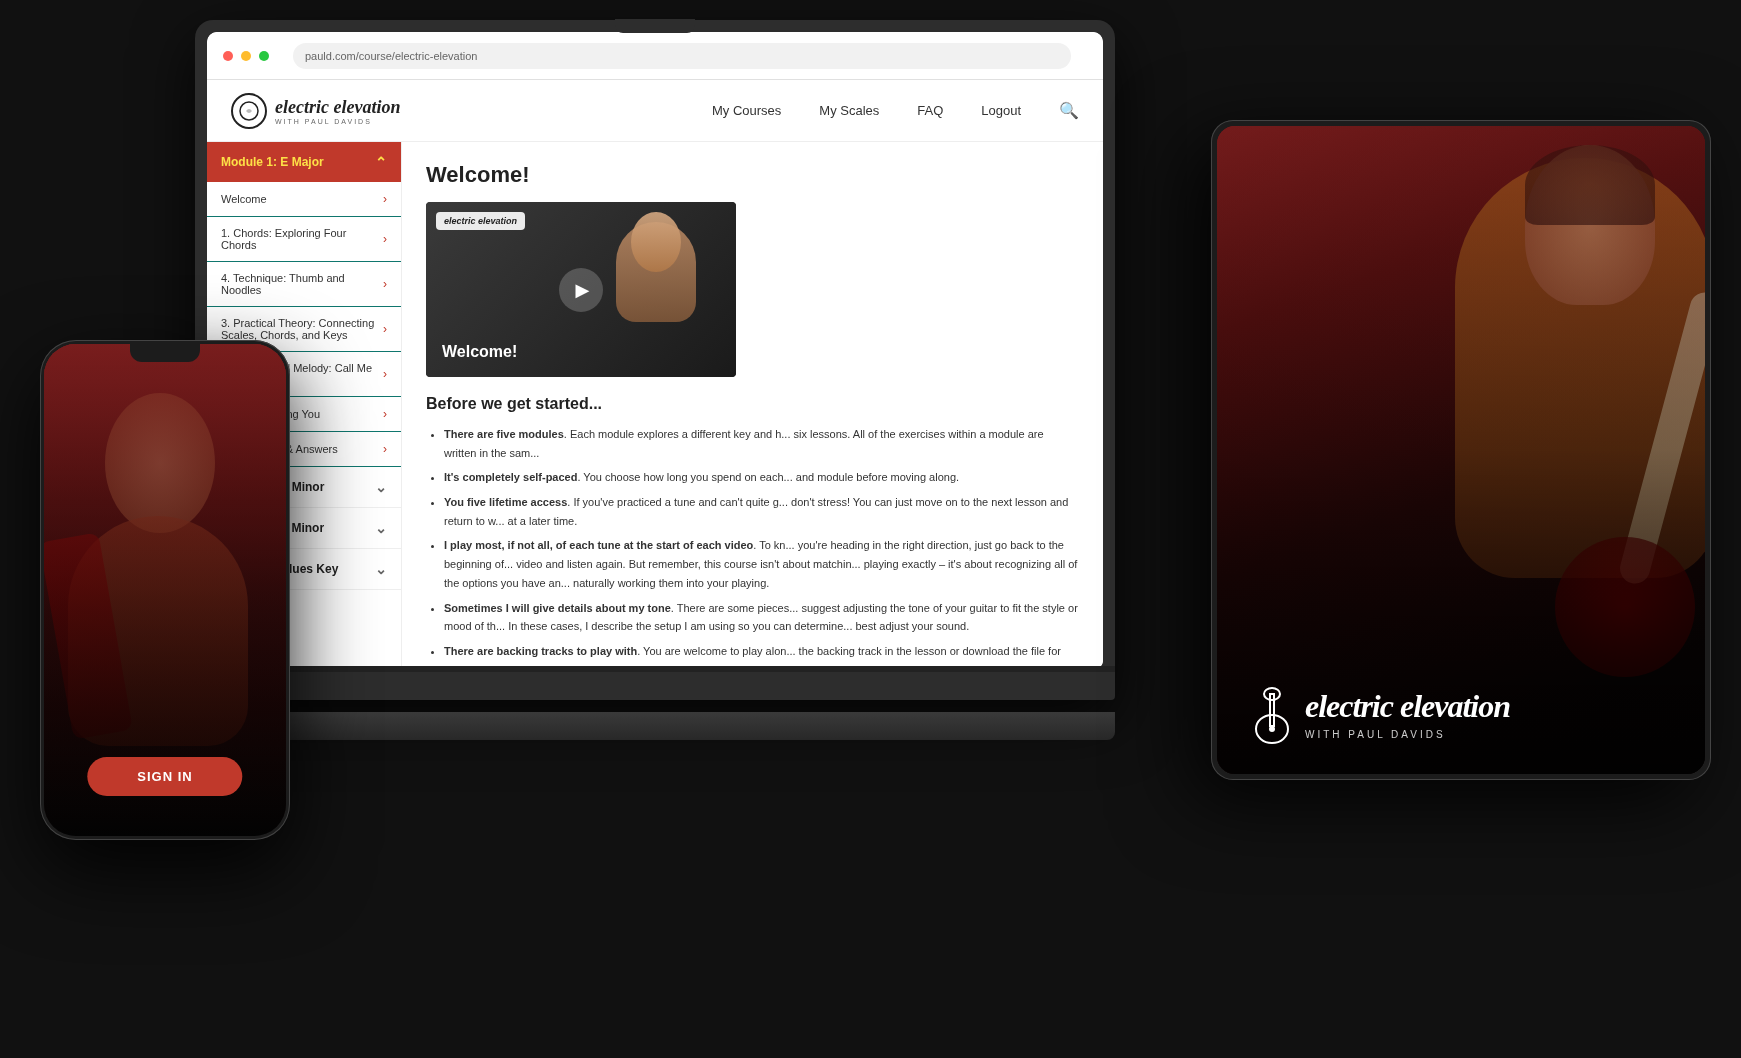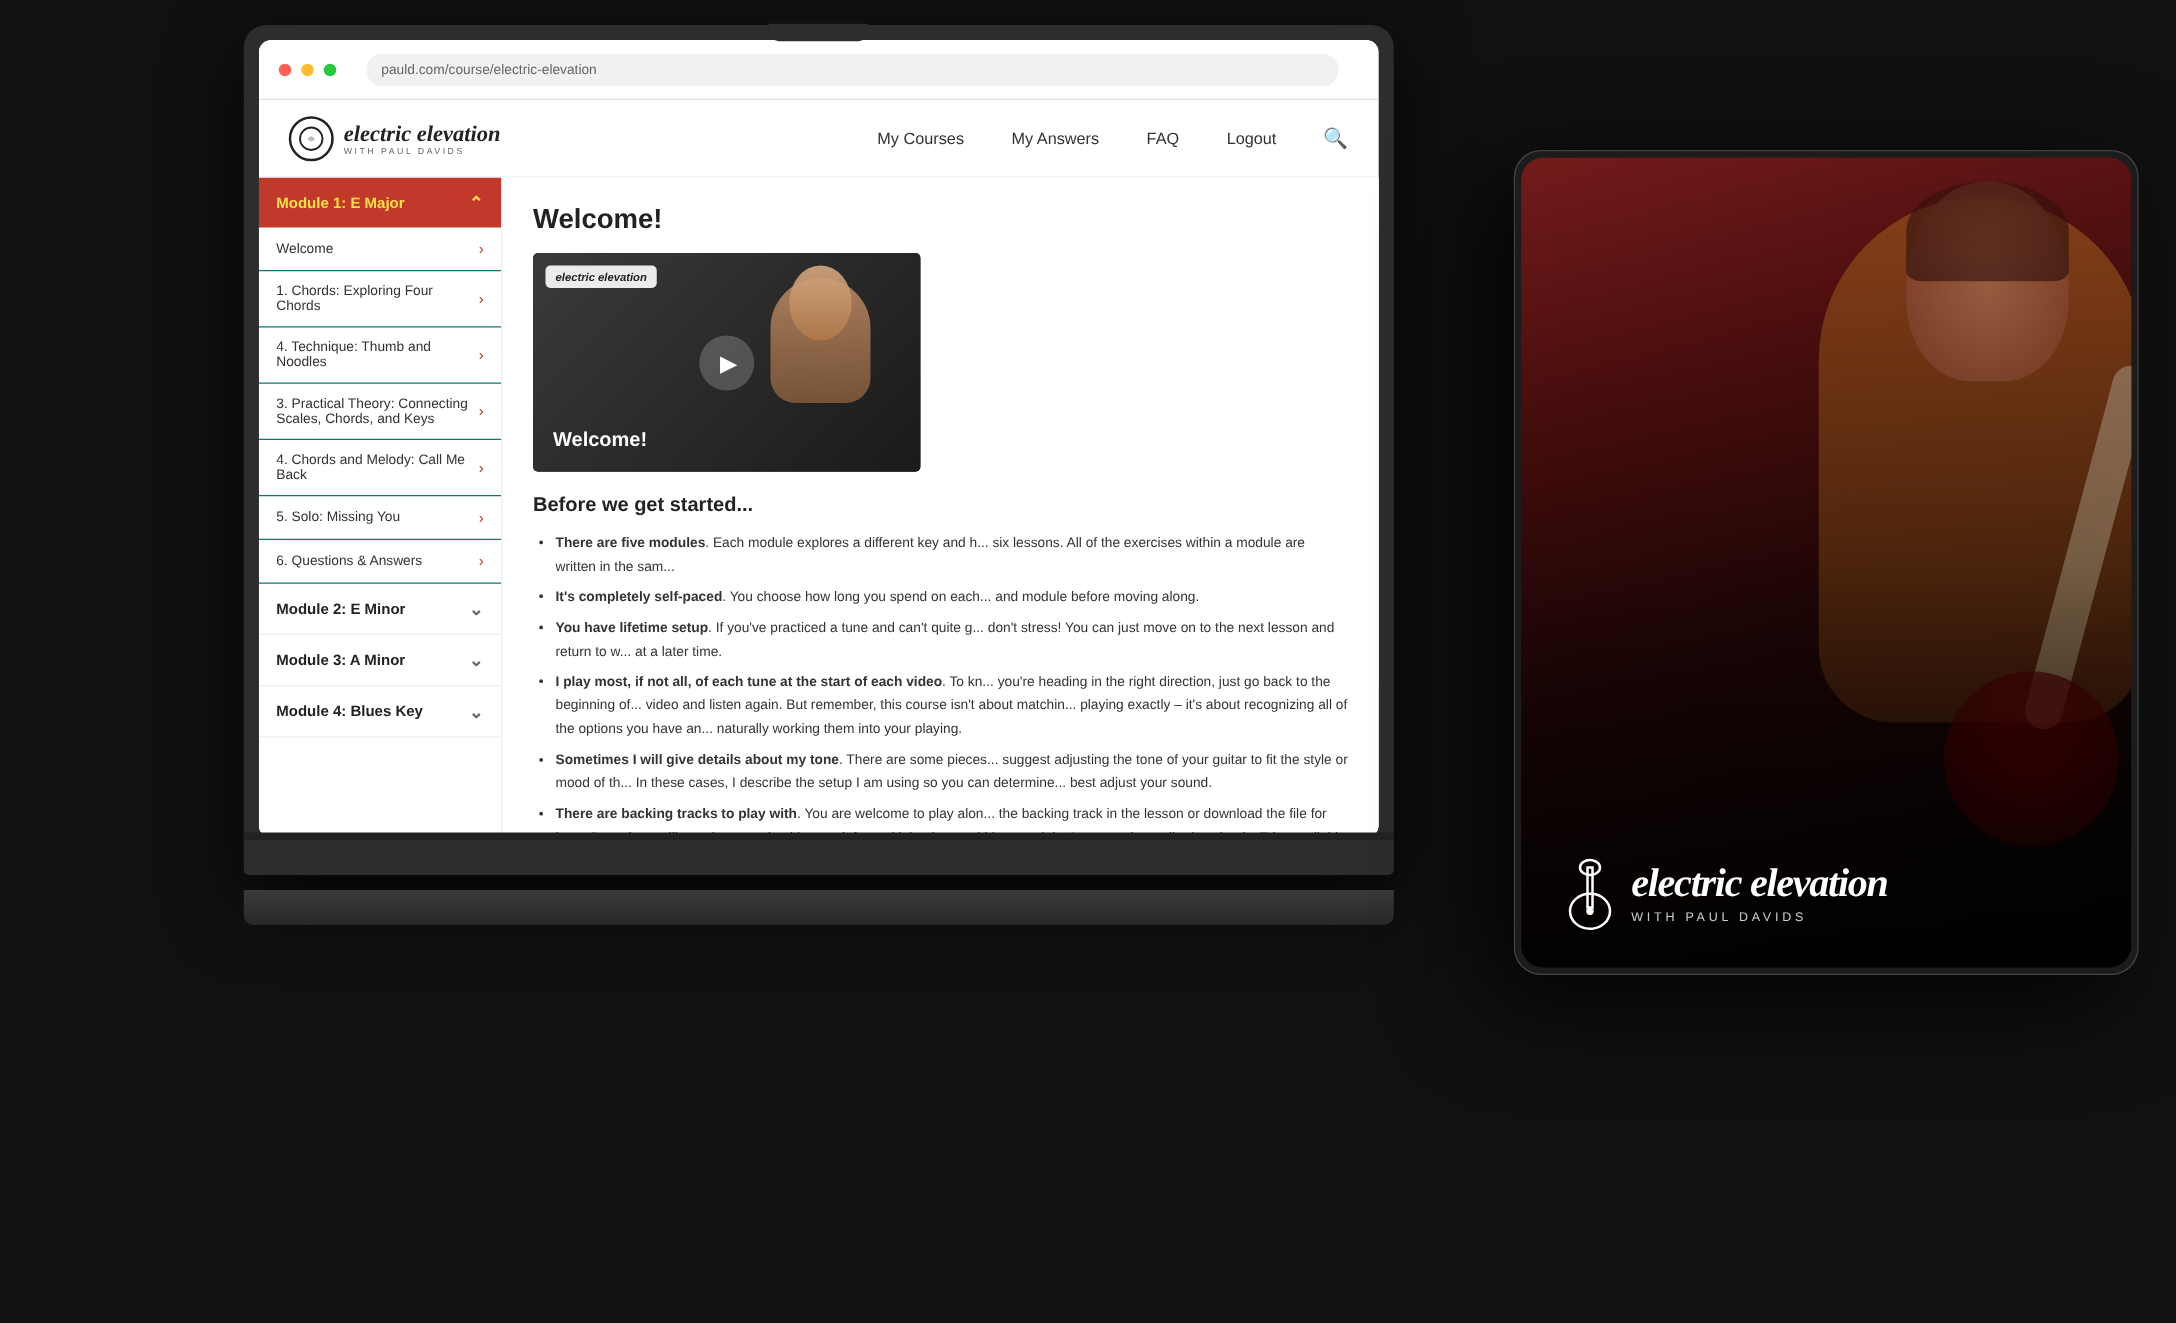--- a/index.html
+++ b/index.html
@@ -501,21 +501,21 @@
                   <path d="M8 11 Q11 7 14 11 Q11 15 8 11Z" fill="#222" opacity="0.3"></path>
                 </svg>
               </div>
               <div class="site-logo">
                 <span class="logo-main">electric elevation</span>
                 <span class="logo-sub">WITH PAUL DAVIDS</span>
               </div>
             </div>
             <div class="site-nav">
               <a>My Courses</a>
-              <a>My Answers</a>
+              <a>My Scales</a>
               <a>FAQ</a>
               <a>Logout</a>
               <span class="search-icon-btn">🔍</span>
             </div>
           </div>
 
           <div class="course-layout">
 
             <div class="sidebar">
 
@@ -585,35 +585,54 @@
                   </div>
                 </div>
                 <div class="video-overlay-text">Welcome!</div>
               </div>
 
               <h2 class="section-title">Before we get started...</h2>
 
               <ul class="content-bullets">
                 <li><strong>There are five modules</strong>. Each module explores a different key and h... six lessons. All of the exercises within a module are written in the sam...</li>
                 <li><strong>It's completely self-paced</strong>. You choose how long you spend on each... and module before moving along.</li>
-                <li><strong>You have lifetime setup</strong>. If you've practiced a tune and can't quite g... don't stress! You can just move on to the next lesson and return to w... at a later time.</li>
+                <li><strong>You five lifetime access</strong>. If you've practiced a tune and can't quite g... don't stress! You can just move on to the next lesson and return to w... at a later time.</li>
                 <li><strong>I play most, if not all, of each tune at the start of each video</strong>. To kn... you're heading in the right direction, just go back to the beginning of... video and listen again. But remember, this course isn't about matchin... playing exactly – it's about recognizing all of the options you have an... naturally working them into your playing.</li>
                 <li><strong>Sometimes I will give details about my tone</strong>. There are some pieces... suggest adjusting the tone of your guitar to fit the style or mood of th... In these cases, I describe the setup I am using so you can determine... best adjust your sound.</li>
                 <li><strong>There are backing tracks to play with</strong>. You are welcome to play alon... the backing track in the lesson or download the file for later. Sometim... will use the same backing track for multiple pieces within a module. I... case, the audio download will be available at its first appearance in th...</li>
               </ul>
             </div>
 
           </div>
         </div>
       </div>
       <div class="laptop-hinge"></div>
     </div>
     <div class="laptop-base"></div>
   </div>
 
+  <div class="phone">
+    <div class="phone-body">
+      <div class="phone-screen">
+        <div class="phone-notch"></div>
+        <div class="phone-image">
+
+          <div style="position:absolute;inset:0;background:linear-gradient(180deg,#7a1a1a 0%,#4a0a0a 30%,#2a0808 55%,#1a0505 75%,#0d0d0d 100%);"></div>
+
+          <div style="position:absolute;top:10%;left:25%;width:110px;height:140px;background:radial-gradient(ellipse,#d4956a,#8b4020);border-radius:50%;opacity:0.75;"></div>
+          <div style="position:absolute;top:35%;left:10%;width:180px;height:230px;background:linear-gradient(to bottom,#a04020,#5a1a0a);border-radius:90px 90px 40px 40px;opacity:0.65;"></div>
+
+          <div style="position:absolute;bottom:100px;left:5%;width:60px;height:200px;background:linear-gradient(to bottom,#8b0000,#4a0000);border-radius:10px;transform:rotate(-10deg);opacity:0.7;"></div>
+
+          <div class="phone-musician-overlay"></div>
+        </div>
+        <button class="phone-signin-btn">SIGN IN</button>
+      </div>
+    </div>
+  </div>
 
   <div class="tablet">
     <div class="tablet-body">
       <div class="tablet-screen">
         <div class="tablet-image">
 
           <div style="position:absolute;inset:0;background:linear-gradient(160deg,#8b2020 0%,#5a0f0f 25%,#2a0808 55%,#0d0505 85%,#080505 100%);"></div>
 
           <div style="position:absolute;top:5%;right:-10px;width:260px;height:420px;background:linear-gradient(to bottom,#c87820,#6a3010);border-radius:130px 130px 60px 60px;opacity:0.7;"></div>
           <div style="position:absolute;top:3%;right:50px;width:130px;height:160px;background:radial-gradient(ellipse,#d4956a,#9a5030);border-radius:50% 50% 40% 40%;opacity:0.85;"></div>

